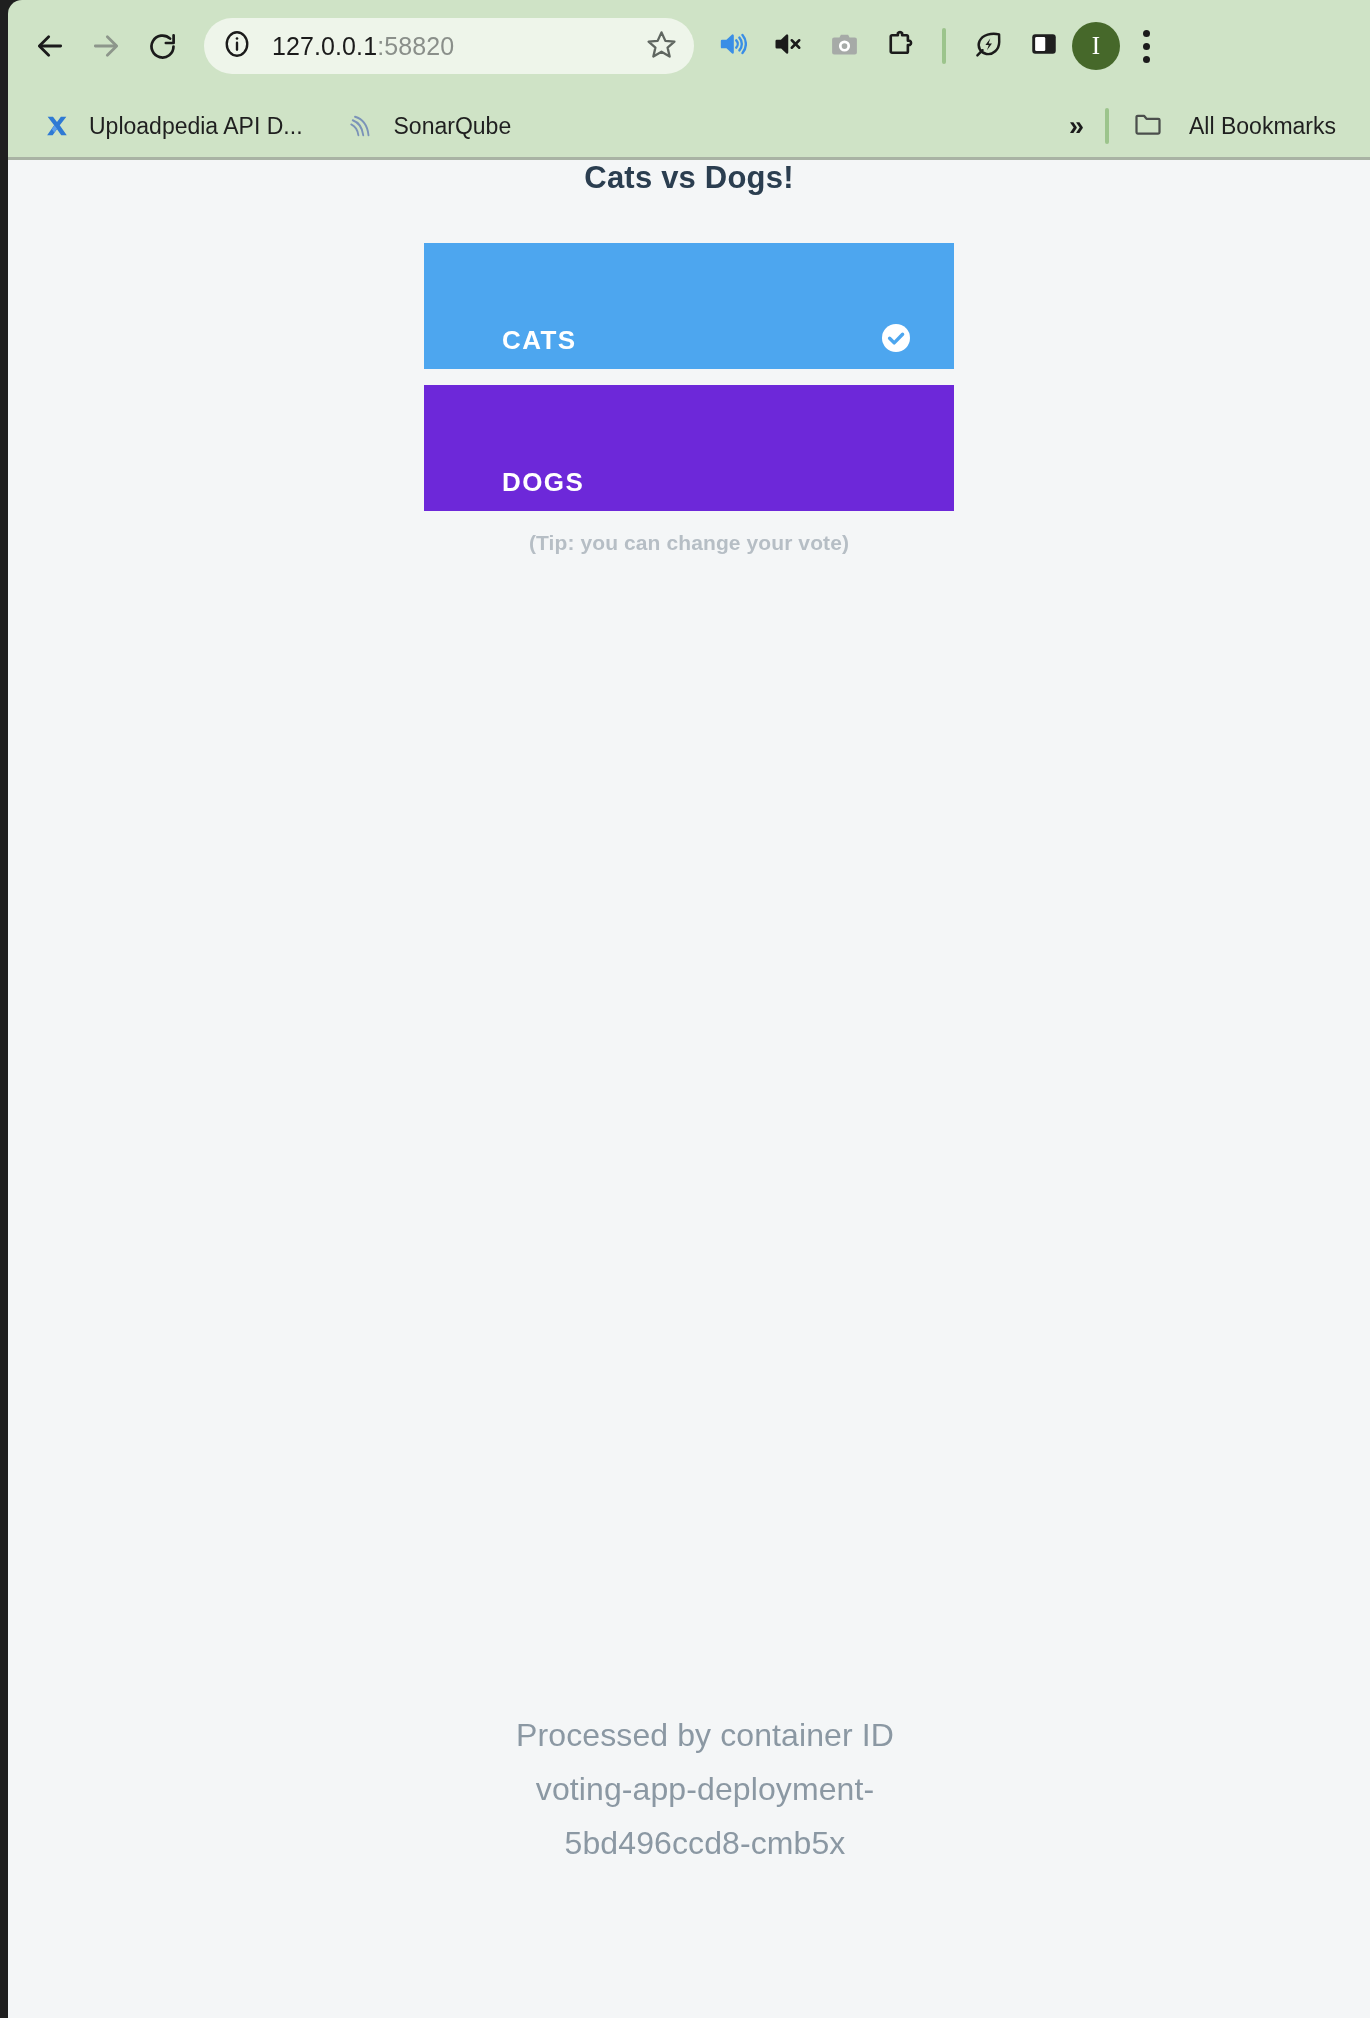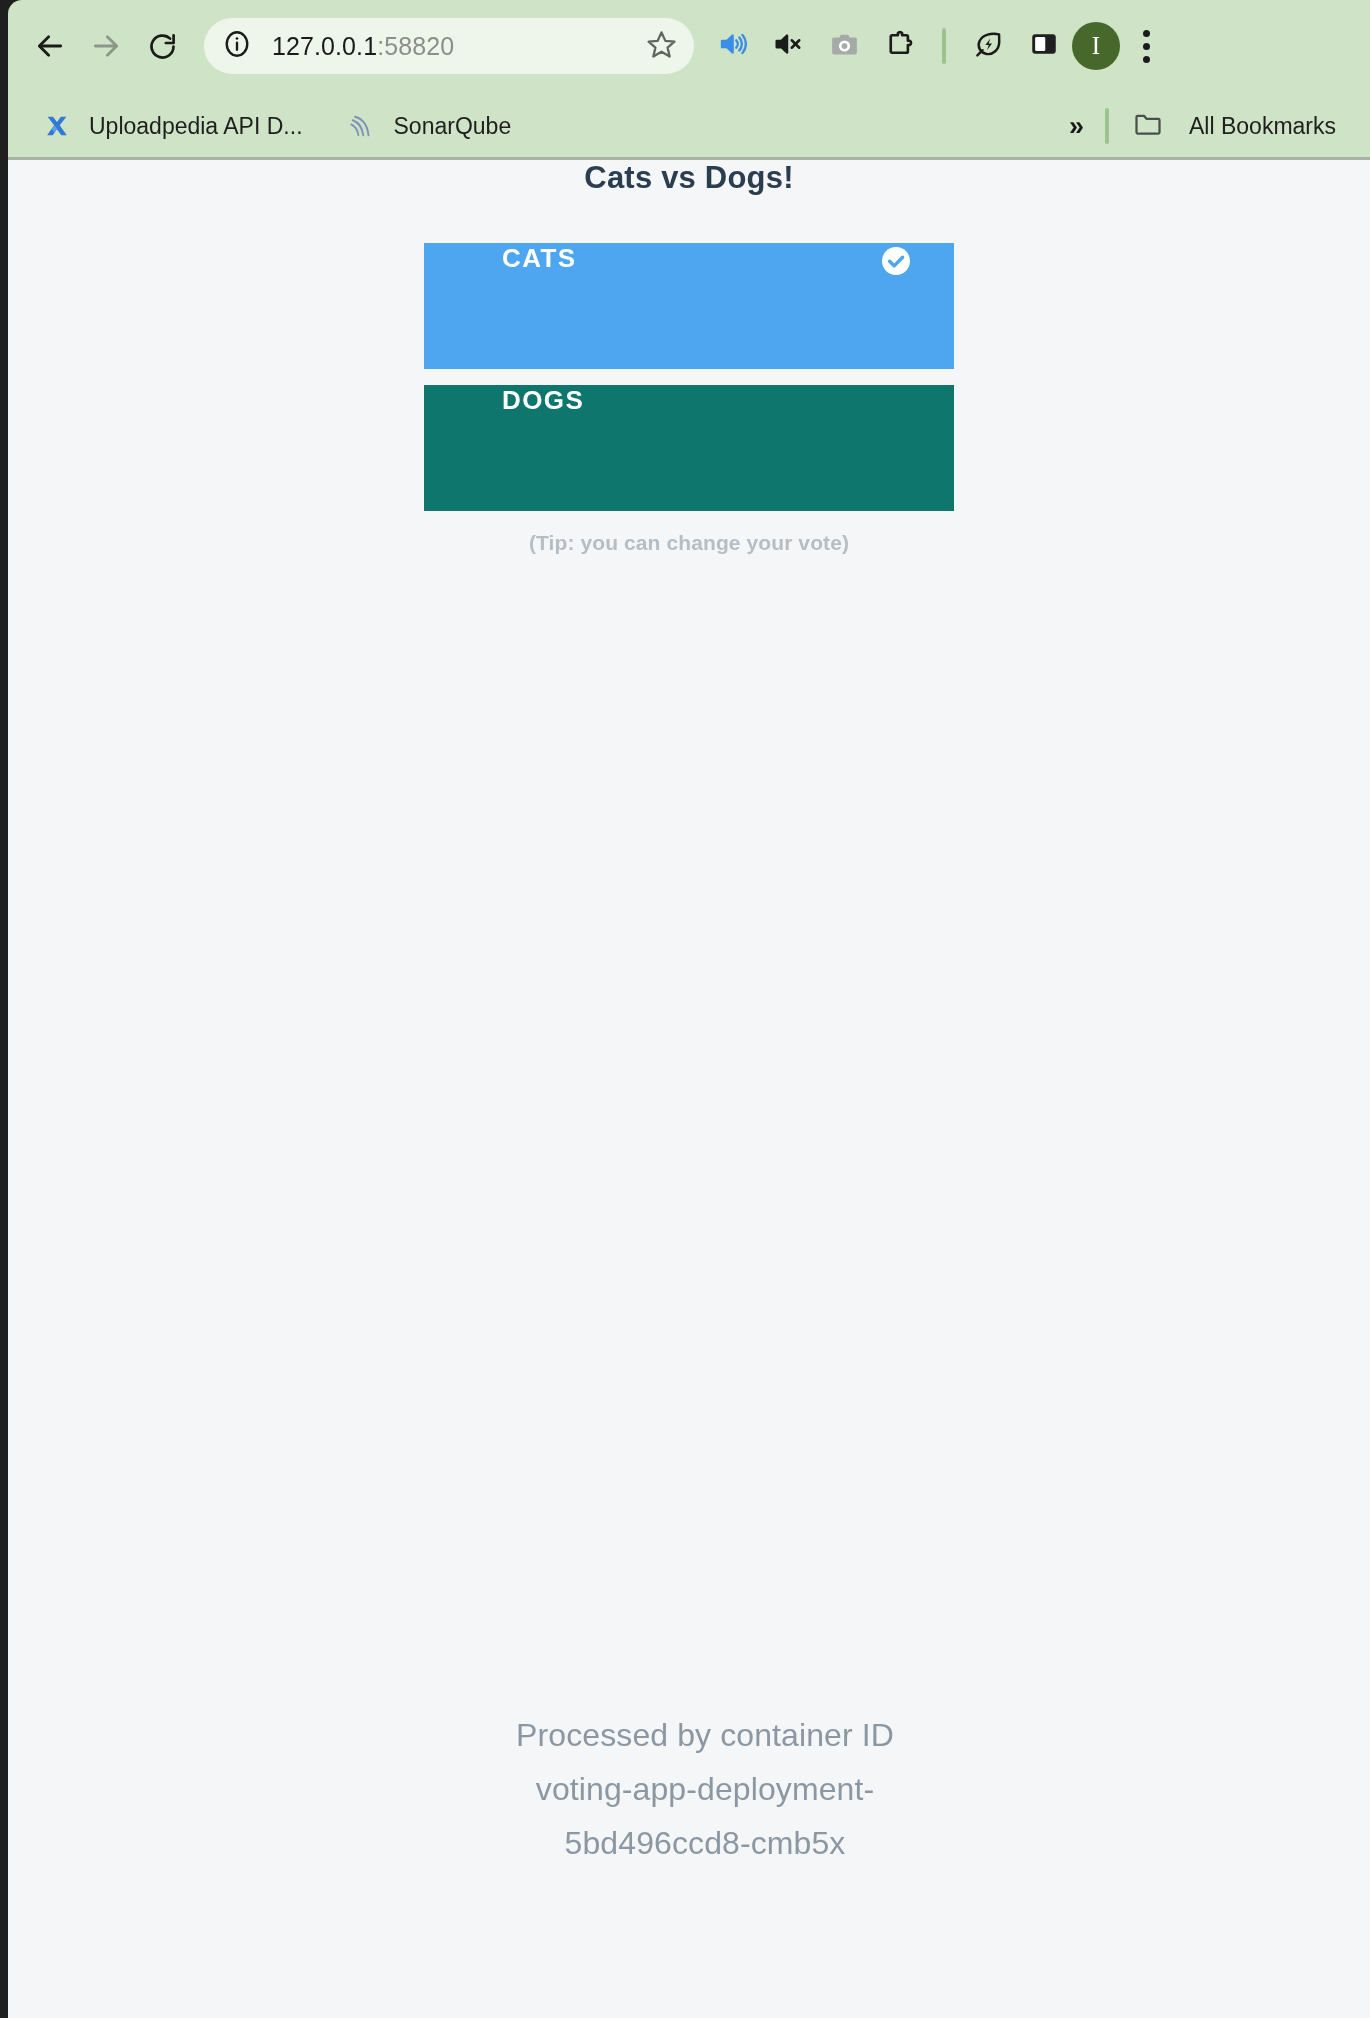--- a/index.html
+++ b/index.html
@@ -201,39 +201,39 @@
     margin: 0 auto;
     margin-top: 47px;
     width: 530px;
   }
 
   .vote-btn {
     position: relative;
     width: 530px;
     height: 126px;
     display: flex;
-    align-items: flex-start;
+    align-items: flex-end;
     padding: 0 40px 13px 78px;
     border: 0;
     cursor: pointer;
     font-family: "Liberation Sans", sans-serif;
   }
   .vote-btn .label {
     font-size: 26px;
     font-weight: bold;
     color: #ffffff;
     letter-spacing: 1.4px;
   }
   .vote-btn .badge {
     margin-left: auto;
     width: 36px; height: 36px;
     display: block;
   }
   .btn-cats { background: #4da6ef; }
-  .btn-dogs { background: #0f766e; margin-top: 16px; }
+  .btn-dogs { background: #6d28d9; margin-top: 16px; }
 
   .tip {
     margin-top: 20px;
     text-align: center;
     font-size: 21px;
     color: #b6bec5;
     letter-spacing: .1px;
     font-weight: bold;
   }
 

